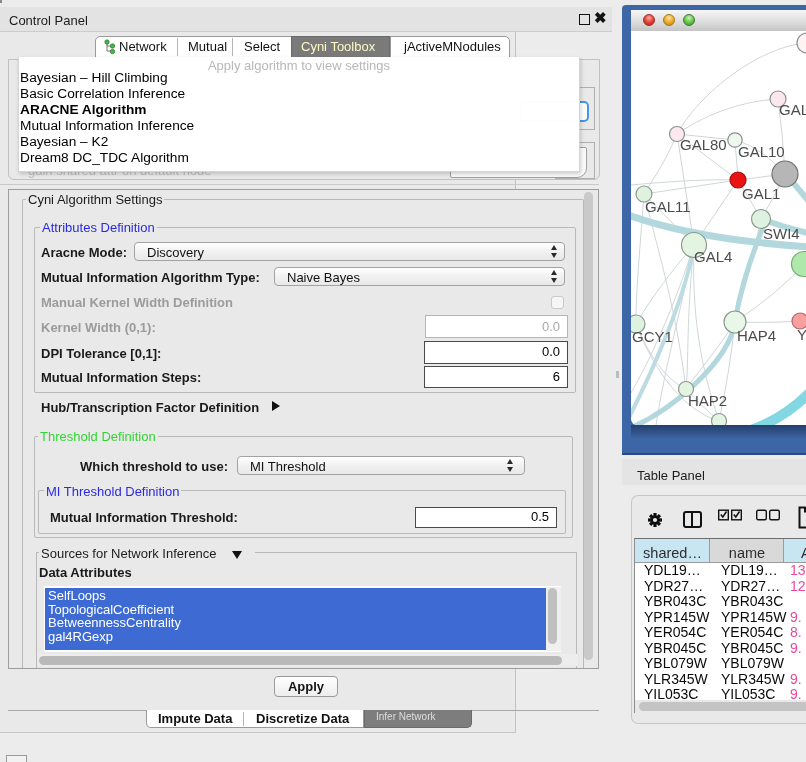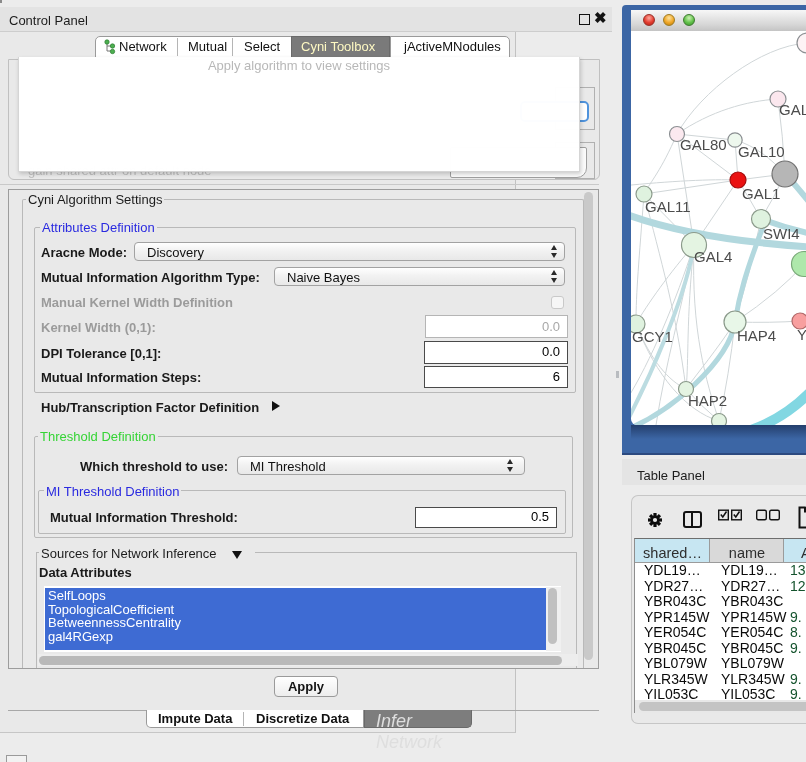--- a/index.html
+++ b/index.html
@@ -141,29 +141,37 @@
     <span style="font-size:13px;font-weight:bold;color:#141414;line-height:19px;">Apply</span>
   </div>
 
   <div class="abs" style="left:8px;top:703px;width:591px;height:1px;background:#a8a8a8;"></div>
   <div class="abs" id="bottabs" style="left:146px;top:703px;height:19px;">
     <div class="abs" style="left:0;top:0;width:218px;height:18px;background:#fff;border:1px solid #9a9a9a;border-top:none;border-radius:0 0 0 5px;box-sizing:border-box;"></div>
     <div class="abs" style="left:12px;top:1px;font-size:13px;font-weight:bold;color:#111;white-space:nowrap;">Impute Data</div>
     <div class="abs" style="left:97px;top:2px;width:1px;height:14px;background:#b5b5b5;"></div>
     <div class="abs" style="left:110px;top:1px;font-size:13px;font-weight:bold;color:#111;white-space:nowrap;">Discretize Data</div>
     <div class="abs" style="left:218px;top:0;width:108px;height:18px;background:#7d7d7d;border:1px solid #6a6a6a;border-top:none;border-radius:0 0 5px 0;box-sizing:border-box;">
-      <div class="abs" style="left:11px;top:1px;font-size:18px;color:#dedede;font-style:italic;">Infer Network</div>
+      <div class="abs" style="left:11px;top:1px;font-size:10px;color:#dedede;">Infer Network</div>
     </div>
   </div>
 </div>
 
 <div class="abs" style="left:28px;top:163px;font-size:13px;color:#bdbdbd;">gain shared attr on default node</div>
 
 <div class="abs" id="popup" style="left:18px;top:57px;width:560px;height:114px;background:rgba(255,255,255,0.985);border:1px solid #d5d5d5;border-top:none;box-shadow:1px 2px 4px rgba(0,0,0,0.18);">
   <div class="abs" style="left:0;top:1px;width:560px;text-align:center;font-size:13px;color:#b8b8b8;">Apply algorithm to view settings</div>
+  <div class="abs" style="left:1px;top:13px;font-size:13.7px;color:#000;line-height:16px;white-space:nowrap;">
+    Bayesian – Hill Climbing<br>
+    Basic Correlation Inference<br>
+    <b>ARACNE Algorithm</b><br>
+    Mutual Information Inference<br>
+    Bayesian – K2<br>
+    Dream8 DC_TDC Algorithm
+  </div>
 </div>
 
 <div class="abs" id="netwin" style="left:622px;top:5px;width:184px;height:450px;background:#3c66a5;border-radius:4px 0 0 0;">
   <div class="abs" style="left:9px;top:5px;width:175px;height:21px;background:linear-gradient(#f7f7f7,#d6d6d6 70%,#c4c4c4);border-bottom:1px solid #888;">
     <div class="abs" style="left:12px;top:4px;width:12px;height:12px;border-radius:50%;background:radial-gradient(circle at 50% 30%, #fca89e, #e43c2f 55%, #ad2317);border:0.5px solid #993028;box-sizing:border-box;"></div>
     <div class="abs" style="left:32px;top:4px;width:12px;height:12px;border-radius:50%;background:radial-gradient(circle at 50% 30%, #fce3a0, #f0a626 55%, #b57a10);border:0.5px solid #a07c20;box-sizing:border-box;"></div>
     <div class="abs" style="left:52px;top:4px;width:12px;height:12px;border-radius:50%;background:radial-gradient(circle at 50% 30%, #cdf0b4, #62c24a 55%, #3c8f2c);border:0.5px solid #3e7a30;box-sizing:border-box;"></div>
   </div>
   <div class="abs" style="left:9px;top:420px;width:175px;height:14px;background:linear-gradient(rgba(16,30,62,0.55),rgba(40,70,130,0.0));"></div>
   <div class="abs" style="left:0;top:448px;width:184px;height:2px;background:#2c4a80;"></div>
@@ -279,21 +287,21 @@
 
   <div class="abs" style="left:2px;top:42px;width:173px;height:175px;background:#fff;border-top:1.5px solid #6e6e6e;border-left:1px solid #8e8e8e;box-sizing:border-box;overflow:hidden;">
     <div class="abs" style="left:0;top:0;width:75px;height:24px;background:#c7e6f2;border-right:1px solid #9b9b9b;border-bottom:1px solid #9b9b9b;box-sizing:border-box;"></div>
     <div class="abs" style="left:75px;top:0;width:74px;height:24px;background:#d9d9d9;border-right:1px solid #9b9b9b;border-bottom:1px solid #9b9b9b;box-sizing:border-box;"></div>
     <div class="abs" style="left:149px;top:0;width:24px;height:24px;background:#c7e6f2;border-bottom:1px solid #9b9b9b;box-sizing:border-box;"></div>
     <div class="abs" style="left:0;top:6px;width:75px;text-align:center;font-size:14.5px;color:#2e2e2e;">shared…</div>
     <div class="abs" style="left:75px;top:6px;width:74px;text-align:center;font-size:14.5px;color:#2e2e2e;">name</div>
     <div class="abs" style="left:166px;top:6px;font-size:14.5px;color:#2e2e2e;">A</div>
     <div class="abs" style="left:9px;top:24px;font-size:14px;line-height:15.5px;color:#0a0a0a;white-space:nowrap;">YDL19…<br>YDR27…<br>YBR043C<br>YPR145W<br>YER054C<br>YBR045C<br>YBL079W<br>YLR345W<br>YIL053C</div>
     <div class="abs" style="left:86px;top:24px;font-size:14px;line-height:15.5px;color:#0a0a0a;white-space:nowrap;">YDL19…<br>YDR27…<br>YBR043C<br>YPR145W<br>YER054C<br>YBR045C<br>YBL079W<br>YLR345W<br>YIL053C</div>
-    <div class="abs" style="left:155px;top:24px;font-size:14px;line-height:15.5px;color:#14532d;white-space:nowrap;">13<br>12<br>&nbsp;<br>9.<br>8.<br>9.<br>&nbsp;<br>9.<br>9.</div>
+    <div class="abs" style="left:155px;top:24px;font-size:14px;line-height:15.5px;color:#ec4899;white-space:nowrap;">13<br>12<br>&nbsp;<br>9.<br>8.<br>9.<br>&nbsp;<br>9.<br>9.</div>
     <div class="abs" style="left:0;top:161px;width:173px;height:13px;background:#e8e8e8;"></div>
     <div class="abs" style="left:4px;top:163px;width:172px;height:9px;background:#c4c4c4;border-radius:4.5px;"></div>
   </div>
 </div>
 
 <div class="abs" style="left:0;top:0;width:2px;height:3px;background:#8a8a8a;"></div>
 <div class="abs" style="left:616px;top:371px;width:3px;height:7px;background:#b9bcc0;"></div>
 
 <div class="abs" style="left:6px;top:755px;width:19px;height:10px;background:#f2f2f2;border:1.5px solid #9a9a9a;"></div>
 

